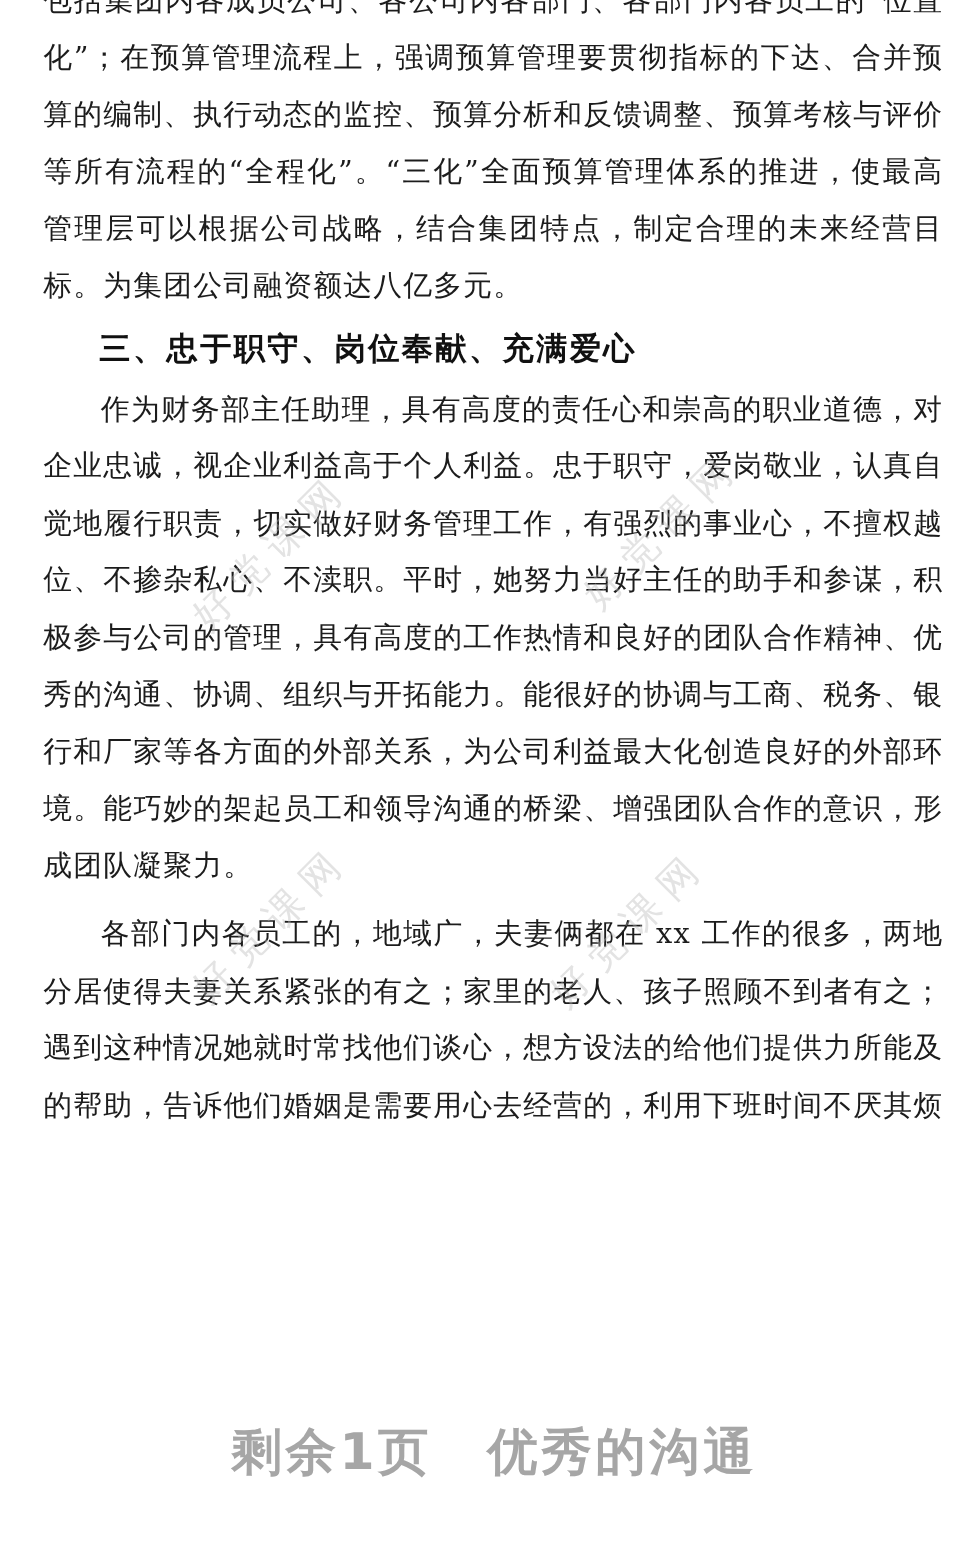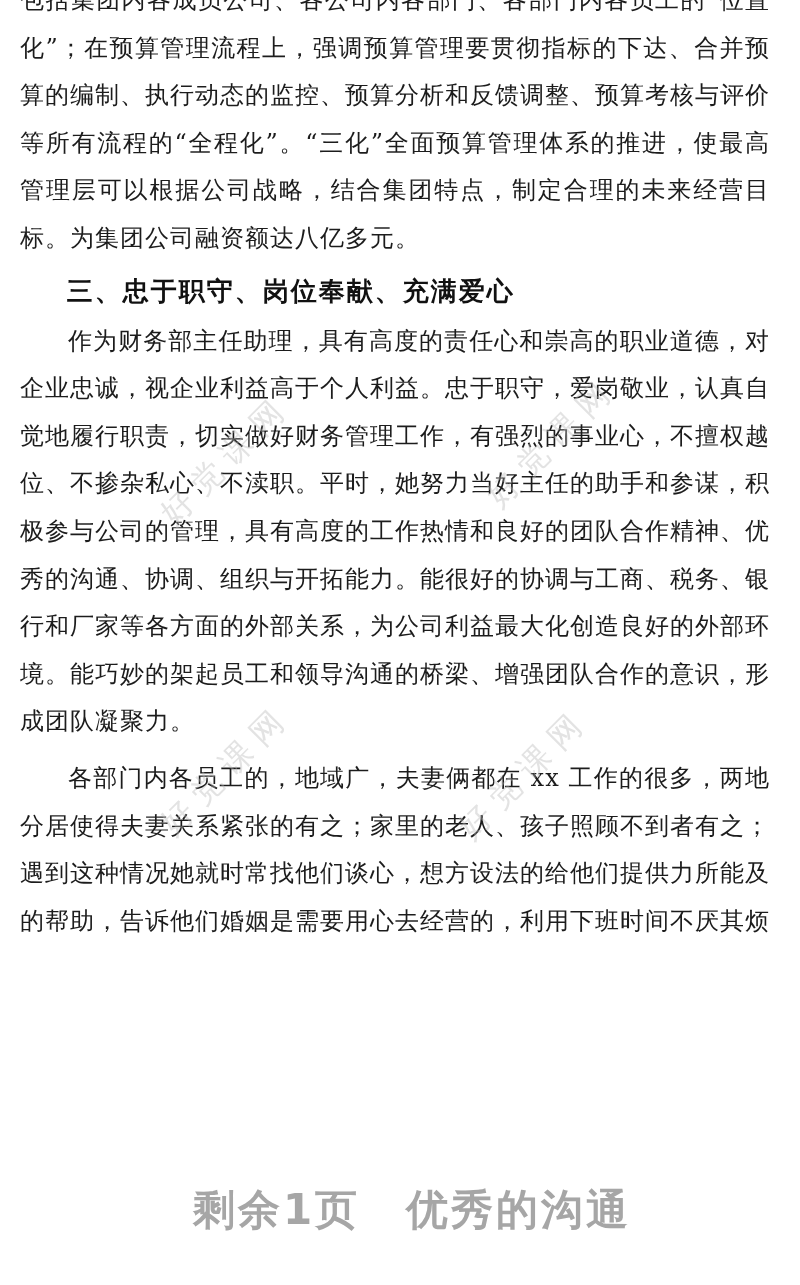--- a/index.html
+++ b/index.html
@@ -15,39 +15,39 @@
   }
   .page {
     position: relative;
     width: 800px;
     height: 1285px;
     background: #ffffff;
     overflow: hidden;
   }
   .content {
     position: absolute;
-    left: 20px;
+    left: 36px;
     top: 0;
     width: 750px;
   }
   .para {
     margin: 0;
     font-family: "DejaVu Serif", serif;
     font-size: 24px;
     line-height: 47.6px;
     letter-spacing: 1px;
     color: #1c1c1c;
     text-align: justify;
     text-justify: inter-character;
   }
   .para.indent { text-indent: 2em; }
   .p1 { margin-top: -23px; text-indent: 0; }
   .heading {
     margin: 4px 0 0 0;
-    font-family: Liberation Sans, sans-serif;
+    font-family: Liberation Serif, serif;
     font-weight: bold;
     font-size: 26px;
     line-height: 48px;
     letter-spacing: 2px;
     color: #111111;
     text-indent: 1.8em;
   }
   .p2 { margin-top: 3px; }
   .p3 { margin-top: 12px; }
   .p4 { margin-top: 9px; }

